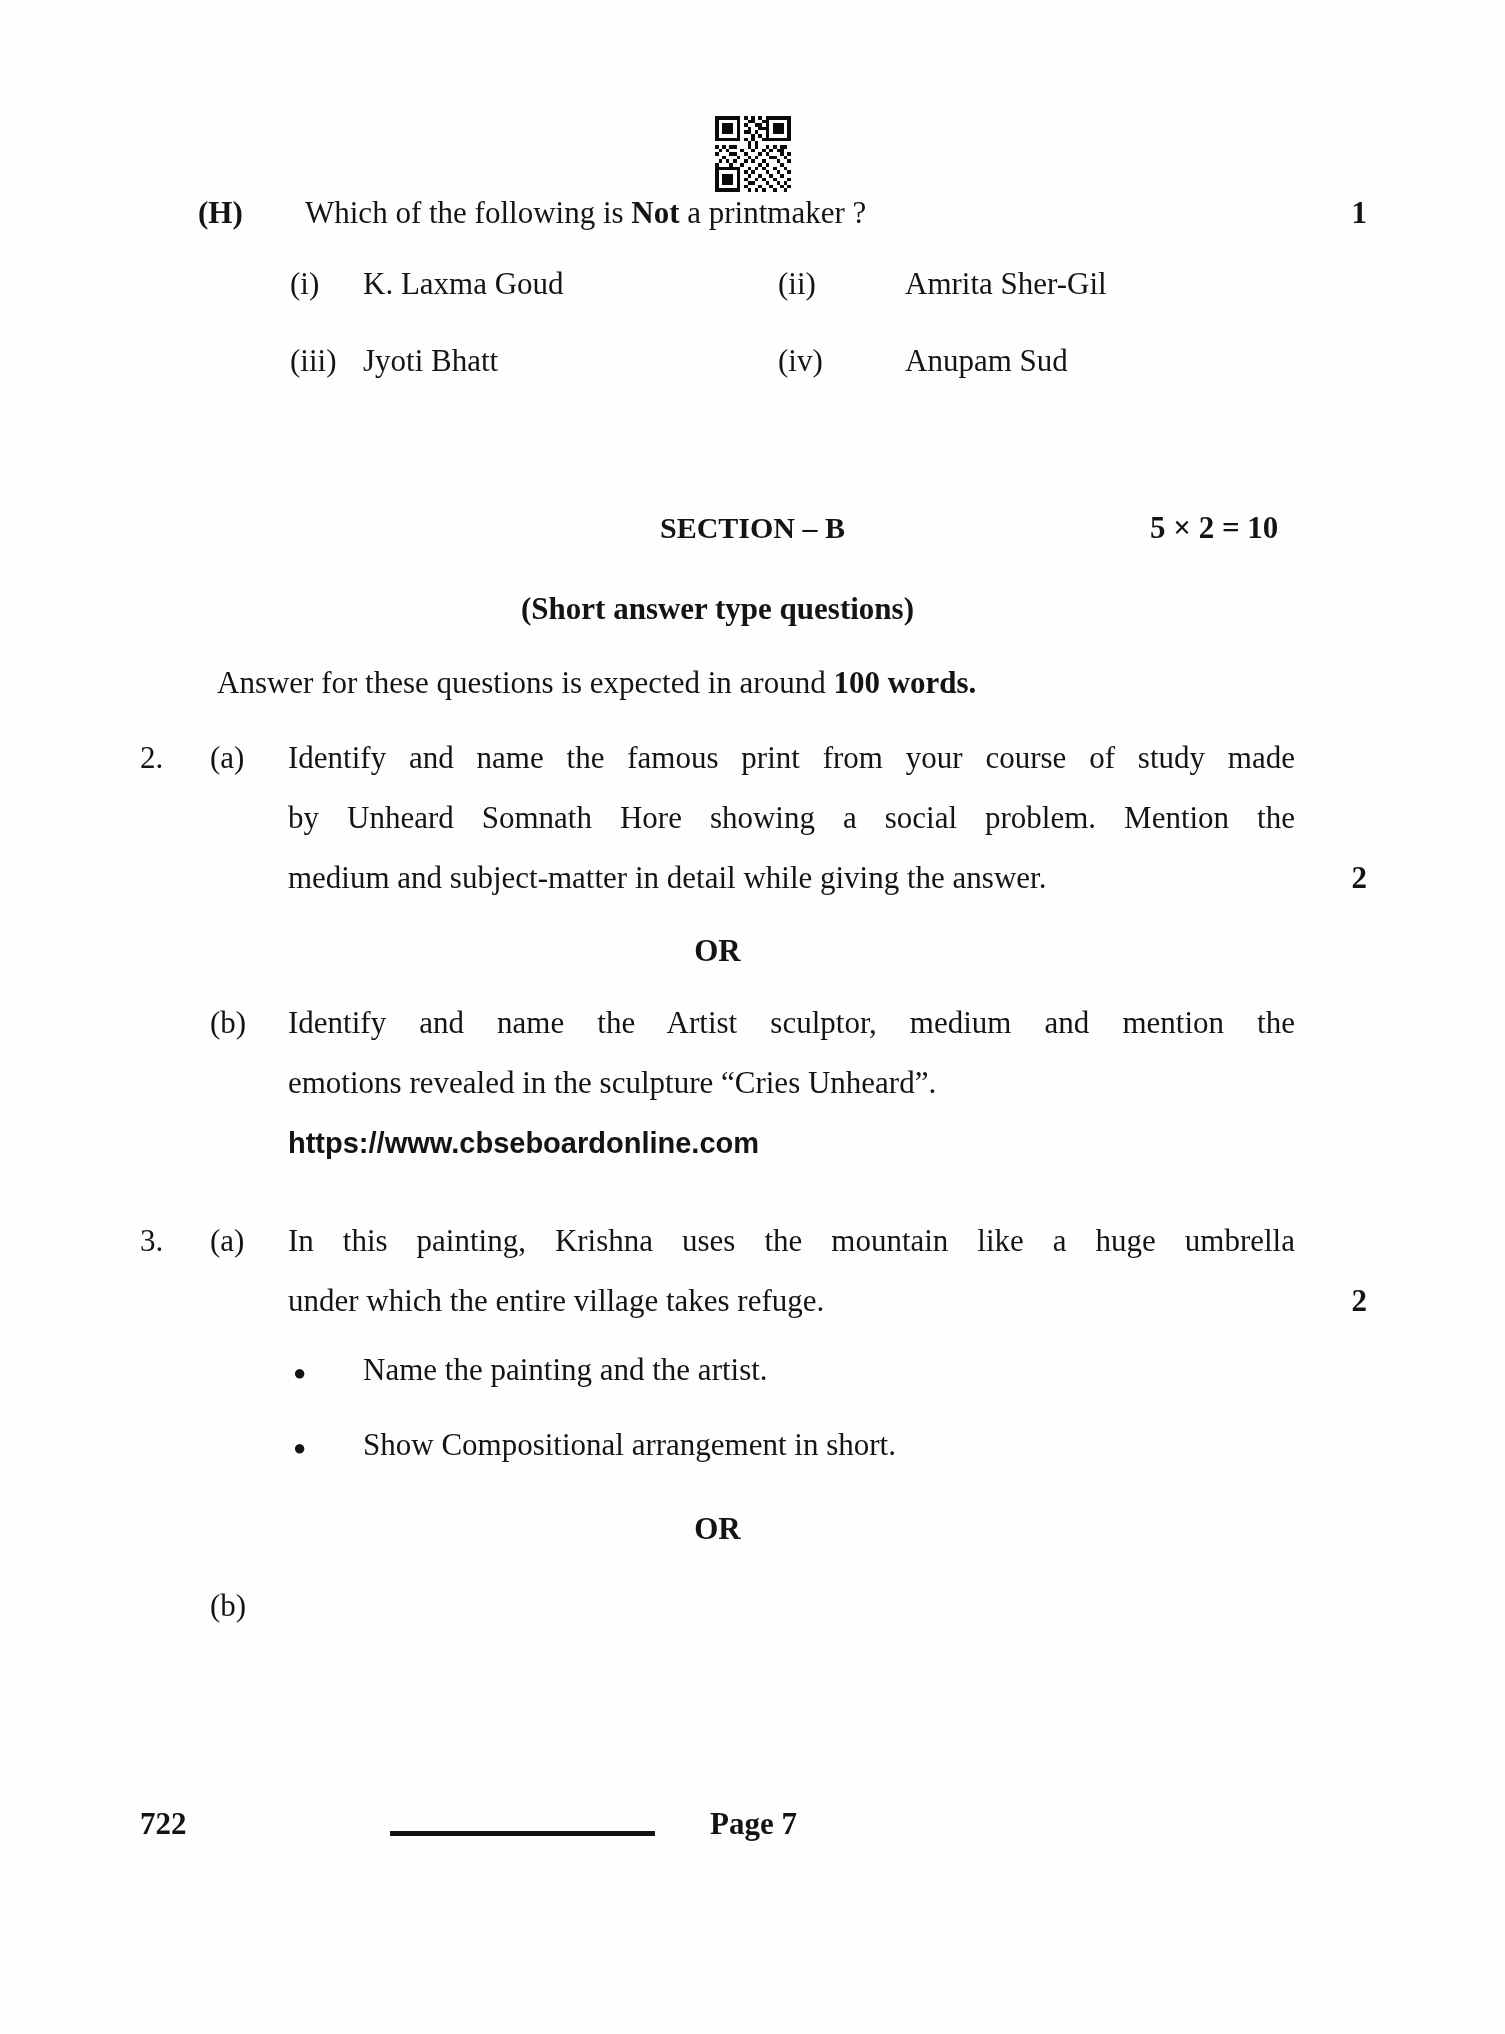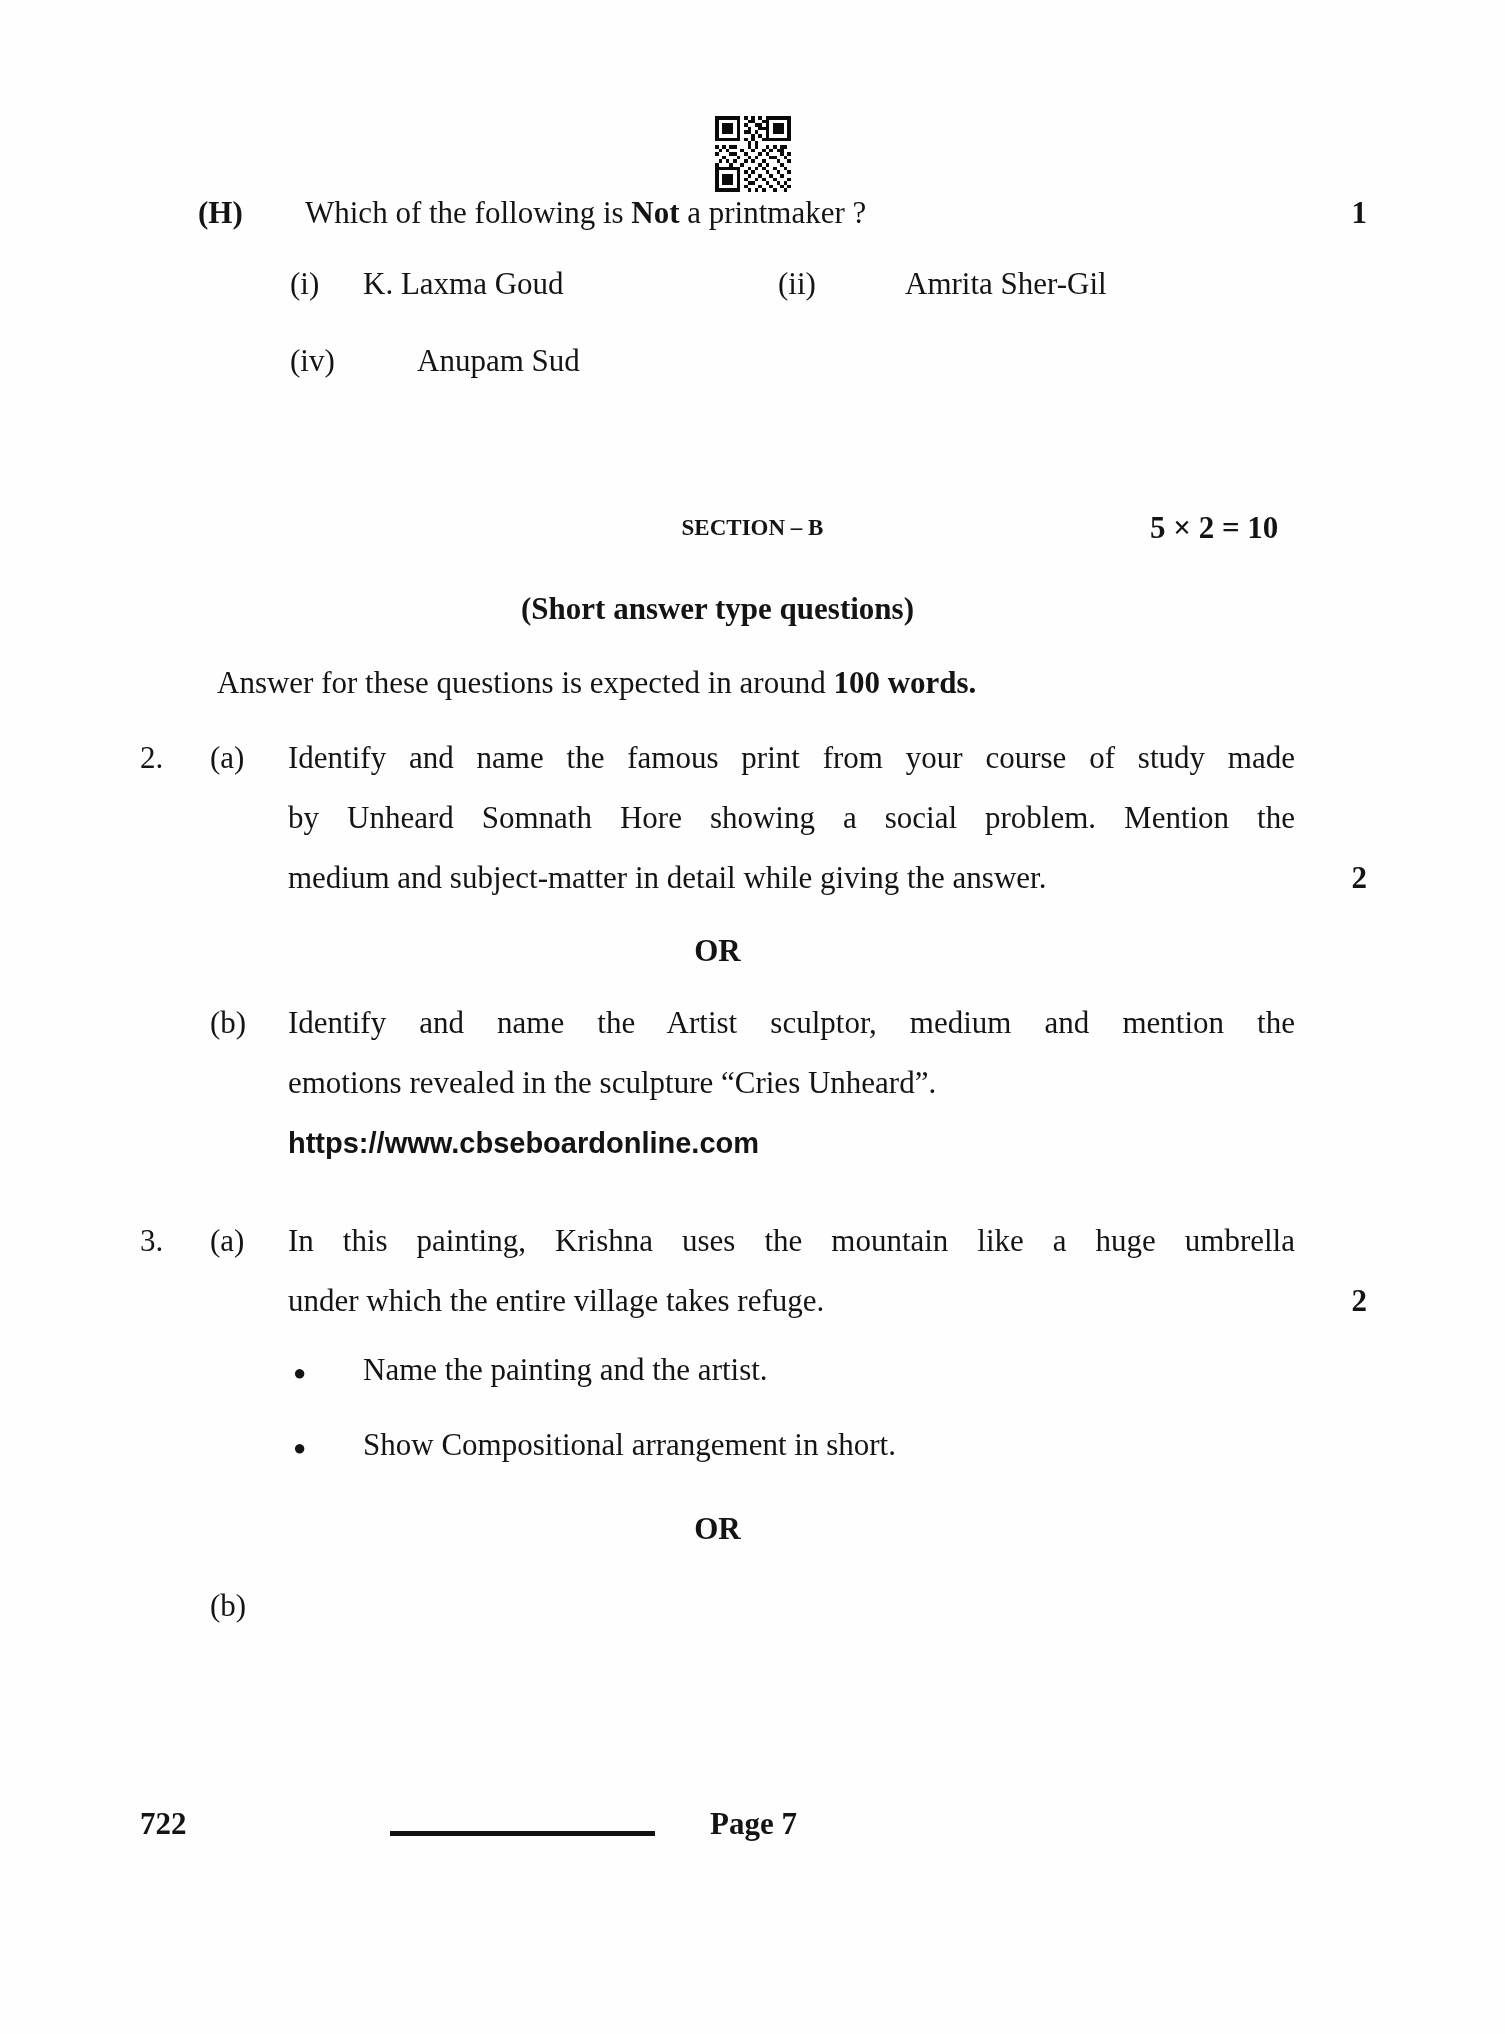--- a/index.html
+++ b/index.html
@@ -15,21 +15,21 @@
   .row { position:absolute; font-size:31px; line-height:60px; white-space:nowrap; }
   .para { position:absolute; width:1007px; font-size:31px; }
   .para .line { line-height:60px; }
   .para .jline { text-align:justify; text-align-last:justify; }
   .bold { font-weight:bold; }
   .qnum  { left:140px; width:60px; }
   .qlabel{ left:210px; width:80px; }
   .marks { left:1295px; width:72px; text-align:right; font-weight:bold; }
   .or-row { left:140px; width:1155px; text-align:center; font-weight:bold; }
   .center-inner { left:140px; width:1155px; text-align:center; font-weight:bold; }
-  .section-title { left:0; width:1505px; text-align:center; font-weight:bold; font-size:23px; }
+  .section-title { left:0; width:1505px; text-align:center; font-weight:bold; font-size:30px; }
   .formula { left:1150px; width:217px; font-weight:bold; }
   .options-row { position:absolute; left:290px; width:1005px; display:flex; font-size:31px; line-height:60px; }
   .opt-cell-1 { width:488px; display:flex; }
   .opt-cell-2 { flex:1; display:flex;gap:48px; }
   .opt-letter-1 { width:73px; }
   .opt-letter-2 { width:79px; }
   .bullet-row { position:absolute; left:293px; font-size:31px; line-height:60px; }
   .bullet-dot { display:inline-block; width:70px; font-size:22px; }
   .url-line {
     font-family:"Liberation Sans", sans-serif;
@@ -166,20 +166,24 @@
       <span class="opt-letter-1">(i)</span>
       <span>K. Laxma Goud</span>
     </div>
     <div class="opt-cell-2">
       <span class="opt-letter-2">(ii)</span>
       <span>Amrita Sher-Gil</span>
     </div>
   </div>
 
   <div class="options-row" style="top:331px;">
+    <div class="opt-cell-1">
+      <span class="opt-letter-1">(iii)</span>
+      <span>Jyoti Bhatt</span>
+    </div>
     <div class="opt-cell-2">
       <span class="opt-letter-2">(iv)</span>
       <span>Anupam Sud</span>
     </div>
   </div>
 
   <div class="row section-title" style="top:498px;">SECTION – B</div>
   <div class="row formula" style="top:498px;">5 × 2 = 10</div>
   <div class="row center-inner" style="top:579px;">(Short answer type questions)</div>
   <div class="row" style="left:217px; top:653px;"><span>Answer for these questions is expected in around </span><span class="bold">100 words.</span></div>

